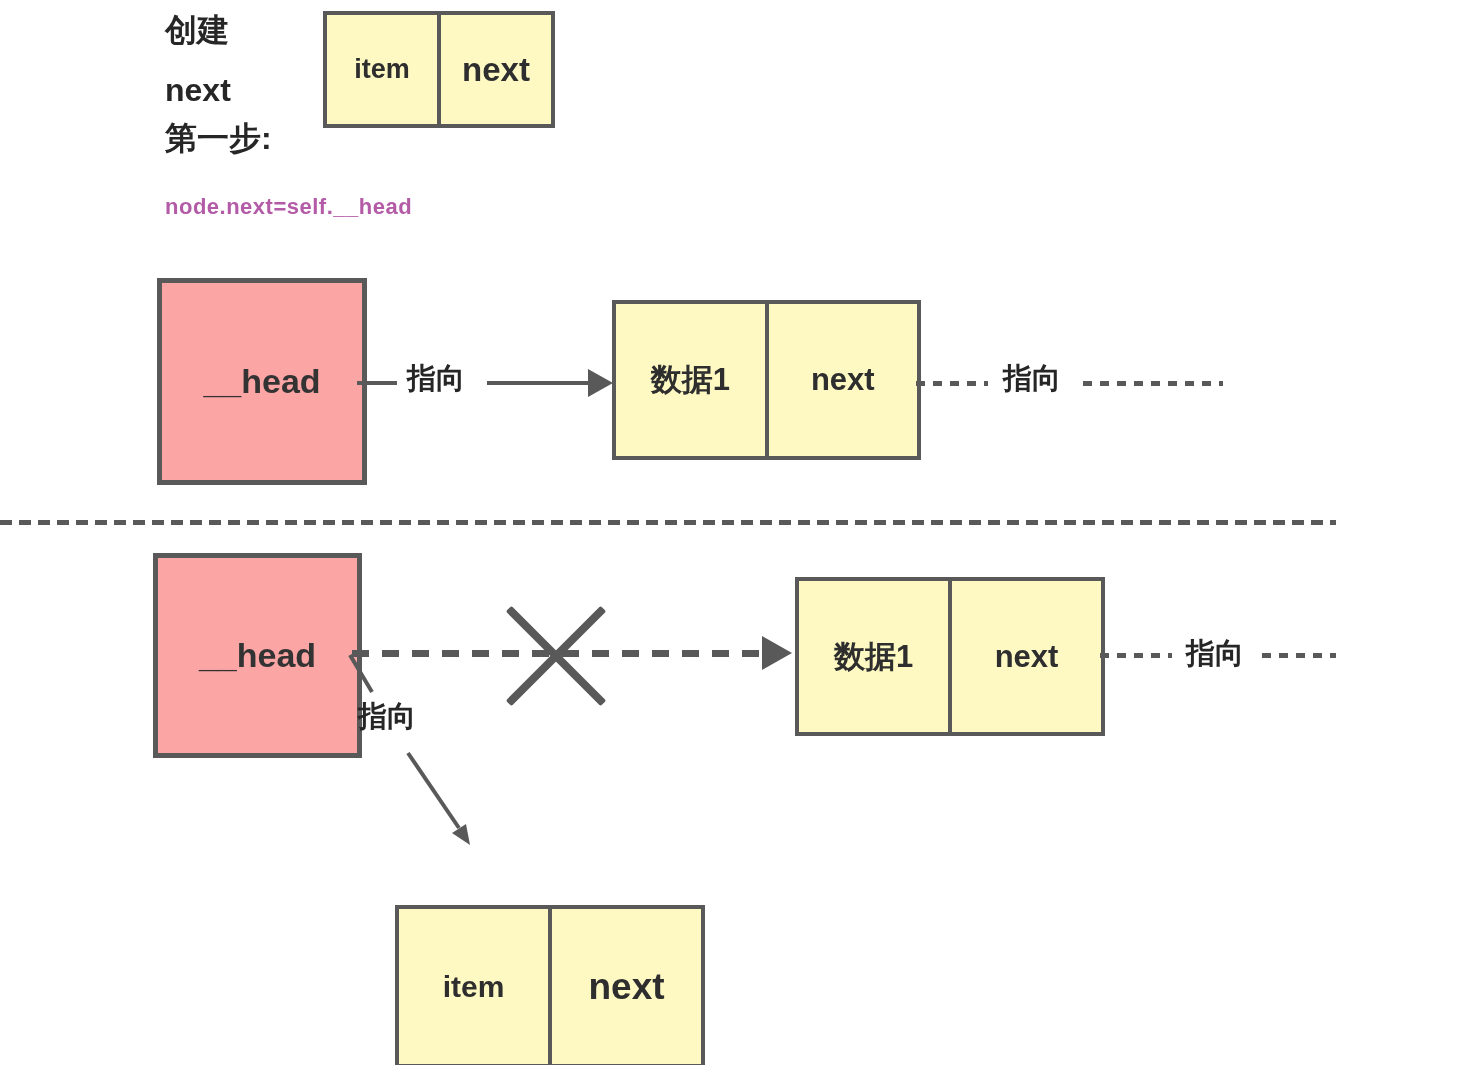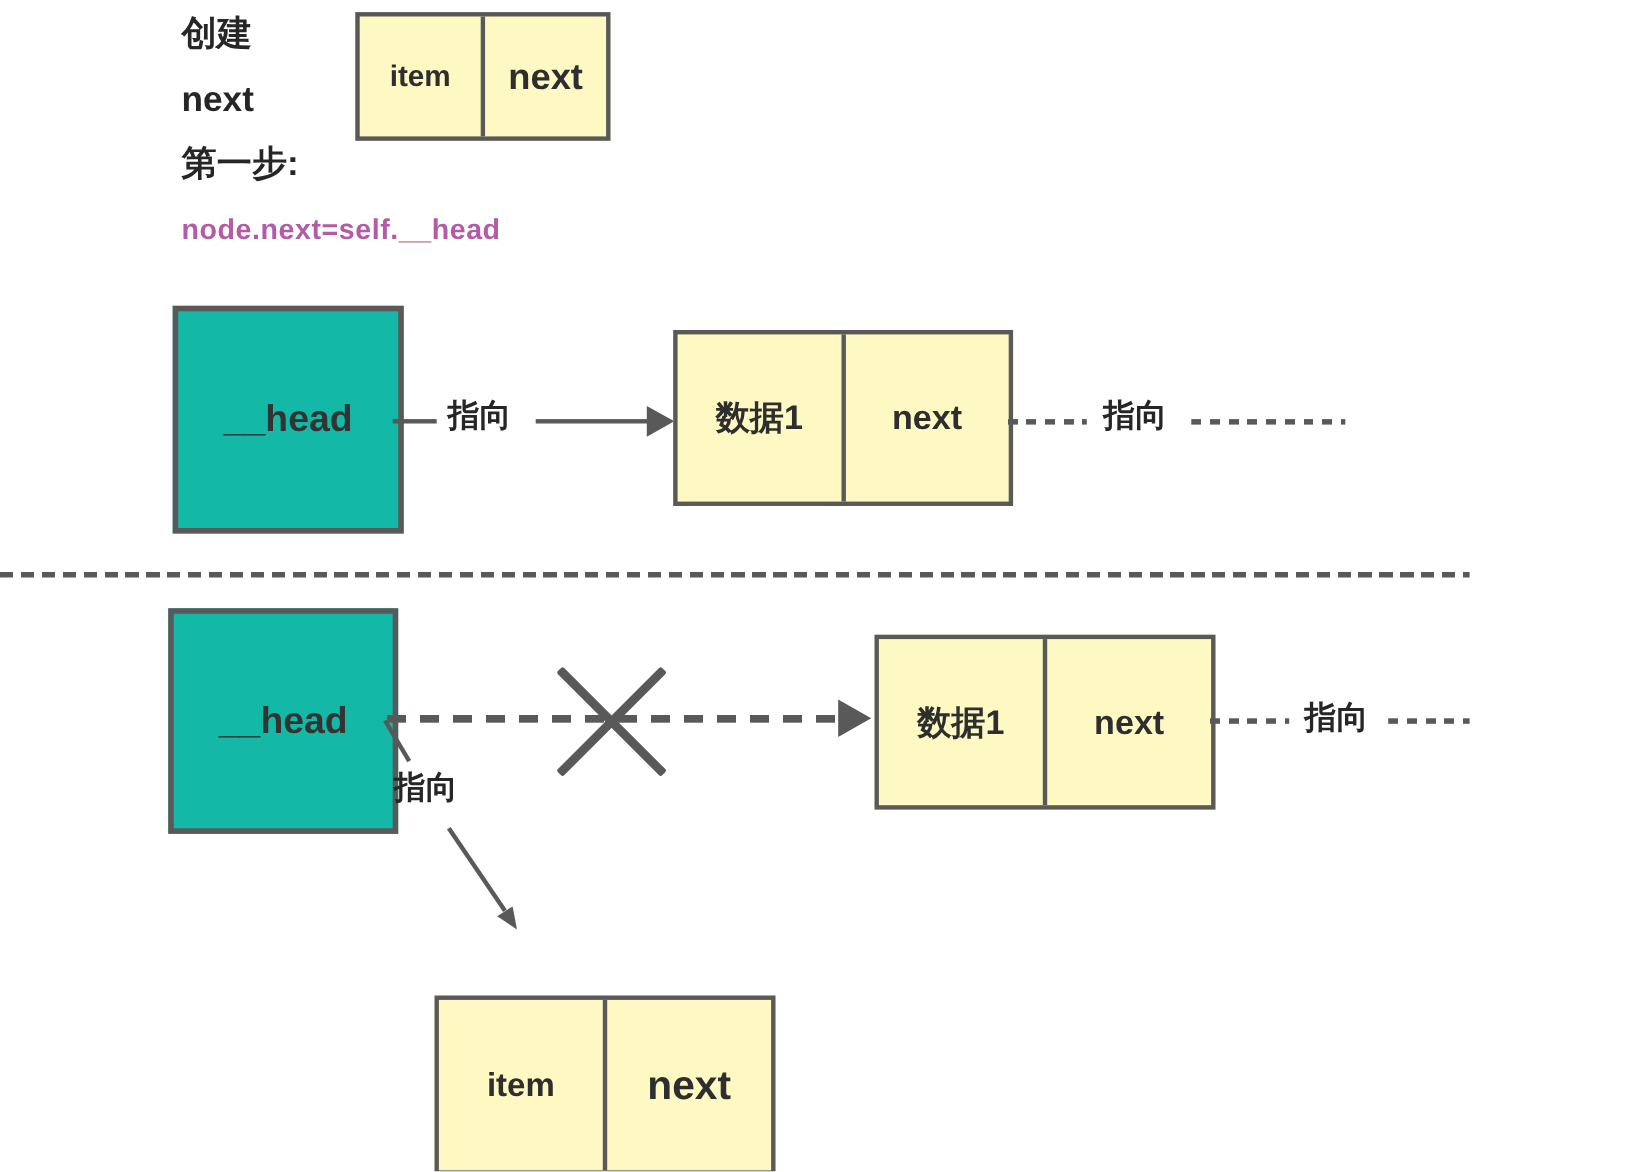--- a/index.html
+++ b/index.html
@@ -5,26 +5,26 @@
   html,body { margin:0; padding:0; background:#fff; }
   .canvas {
     position:relative; width:1336px; height:1065px;
     background:var(--background,#fff); overflow:hidden;
     font-family:"Liberation Sans","DejaVu Sans",sans-serif;
     color:var(--text,#262626);
   }
   .abs { position:absolute; }
   .txt { font-weight:bold; color:var(--text,#262626); line-height:1.15; white-space:nowrap; }
   .intro-line { font-size:32px; }
-  .code-line { font-size:26px; color:var(--code,#b35ba6); letter-spacing:0.5px; }
+  .code-line { font-size:22px; color:var(--code,#b35ba6); letter-spacing:0.5px; }
   .pointer-label { font-size:29px;text-align:right; }
 
   
   .head-box {
-    border:5px solid var(--stroke,#595959); background:#14b8a6;
+    border:5px solid var(--stroke,#595959); background:#fca5a5;
     display:flex; align-items:center; justify-content:center;
     font-weight:bold; font-size:34px; color:#333;
   }
   .node-box {
     border:4px solid var(--stroke,#595959); background:#fef9c3; display:flex;
   }
   .cell {
     flex:1; display:flex; align-items:center; justify-content:center;
     font-weight:bold; color:#2e2e2e;
   }
@@ -52,21 +52,21 @@
   .x-cross::before, .x-cross::after {
     content:""; position:absolute; left:-20px; top:43px;
     width:134px; height:8px; background:var(--stroke,#595959); border-radius:2px;
   }
   .x-cross::before { transform:rotate(45deg); }
   .x-cross::after  { transform:rotate(-45deg); }
 
   
   .pos-intro1 { left:165px; top:12px; }
   .pos-intro2 { left:165px; top:72px; }
-  .pos-intro3 { left:165px; top:130px; }
+  .pos-intro3 { left:165px; top:120px; }
   .pos-code   { left:165px; top:194px; }
   .pos-template-box { left:323px; top:11px; width:224px; height:109px; }
   .pos-template-box .cell { font-size:27px; }
   .pos-template-box .cell-right { font-size:33px; }
 
   
   .pos-head1   { left:157px; top:278px; width:200px; height:197px; }
   .pos-line1a  { left:357px; top:381px; width:40px; }
   .pos-zx1     { left:407px; top:362px; }
   .pos-line1b  { left:487px; top:381px; width:103px; }

